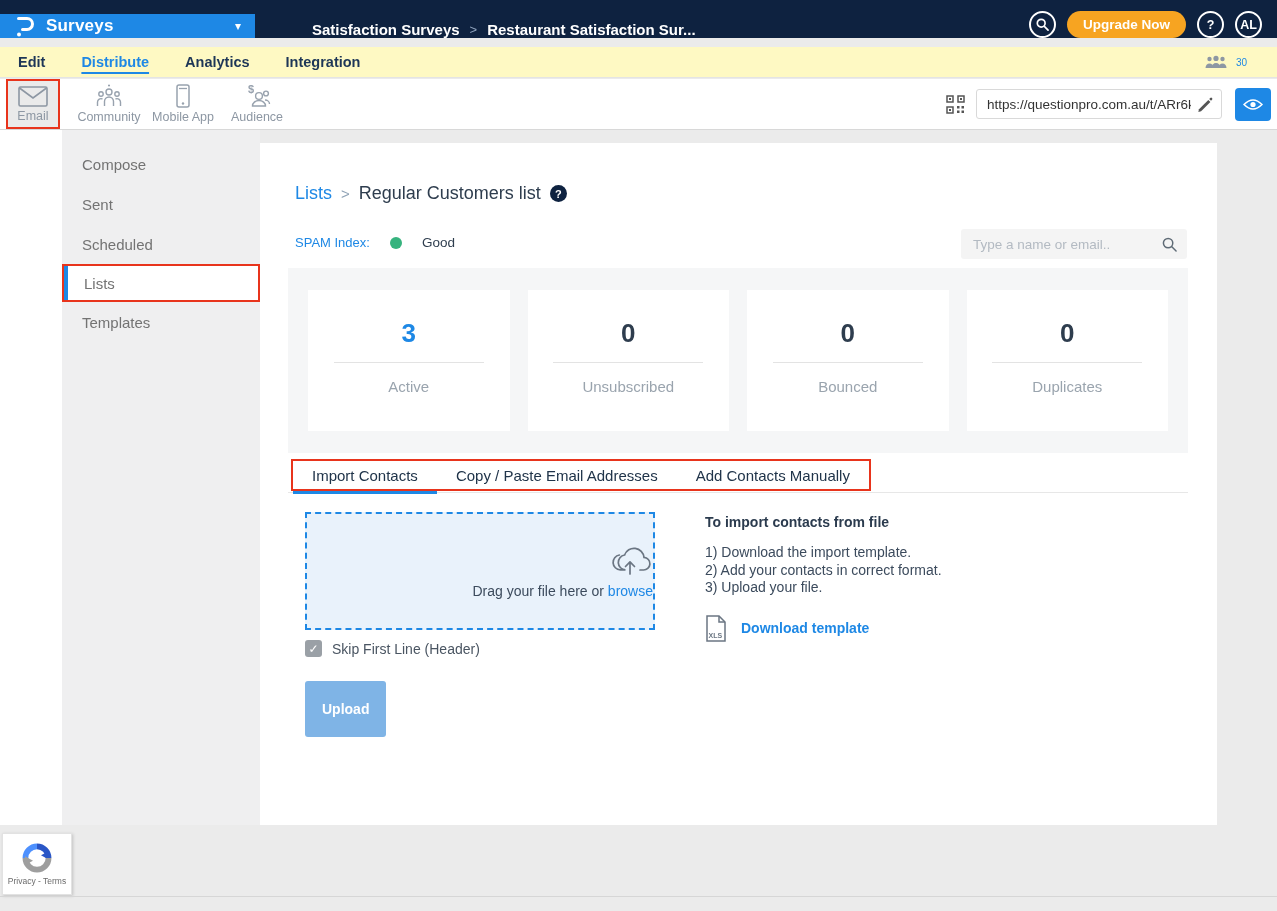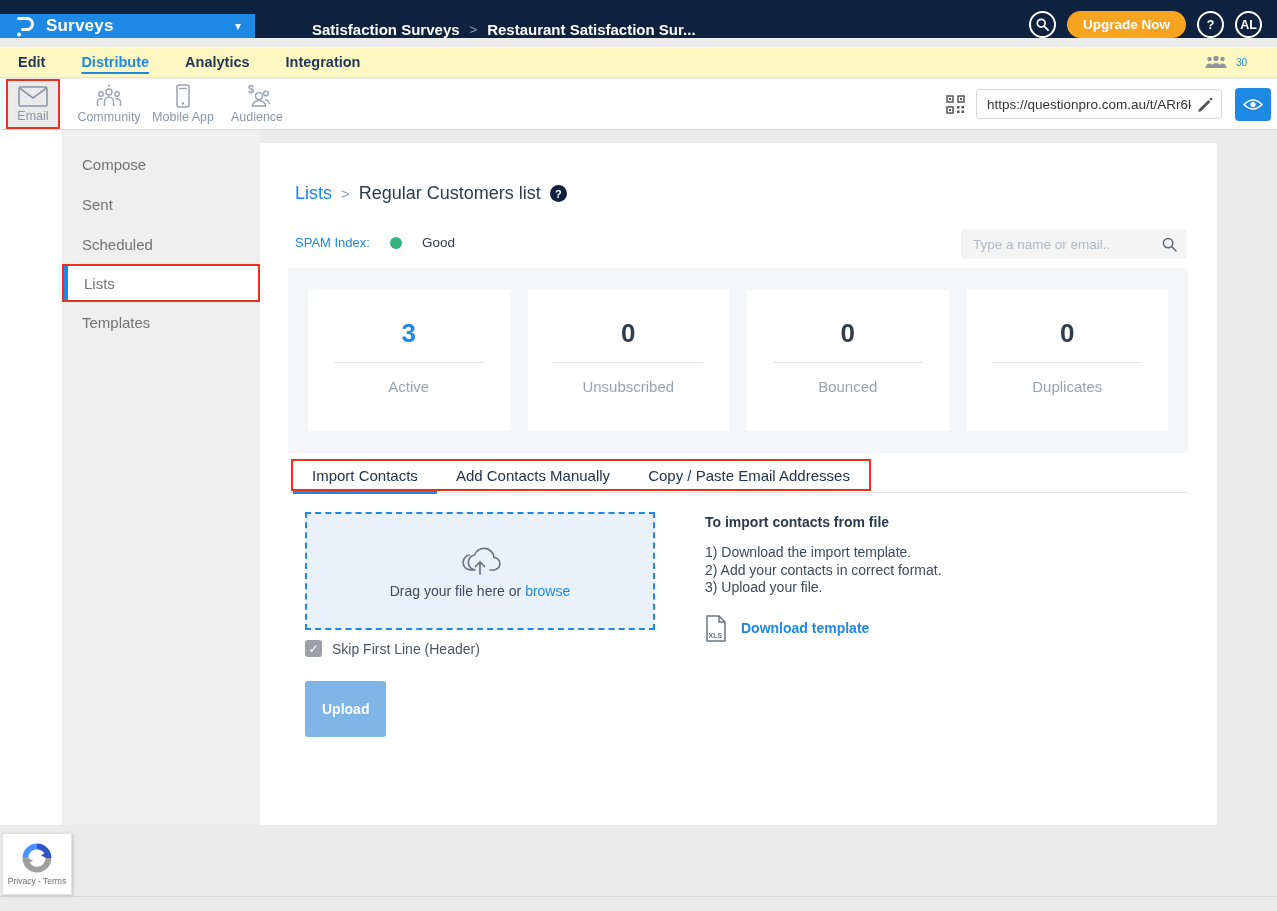--- a/index.html
+++ b/index.html
@@ -76,21 +76,21 @@
   .stat-label{font-size:15px;color:#9aa4ae;}
 
   .tabs-row{position:absolute;left:28px;top:316px;width:900px;height:34px;border-bottom:1px solid #e7e7e7;box-sizing:border-box;}
   .tabs-annot{position:absolute;left:3px;top:0;height:32px;border:2px solid #e8341c;display:flex;align-items:center;box-sizing:border-box;}
   .ctab{padding:0 19px;font-size:15px;font-weight:500;color:#20344a;height:28px;display:flex;align-items:center;
         position:relative;white-space:nowrap;cursor:pointer;}
   .ctab.active::after{content:"";position:absolute;left:0;right:0;bottom:-5px;height:3px;background:#1e88e5;}
 
   .content-left{position:absolute;left:45px;top:369px;width:350px;}
   .dropzone{height:118px;background:#e9f2fb;border:2px dashed #1e88e5;box-sizing:border-box;display:flex;
-            flex-direction:column;align-items:center;justify-content:center;gap:7px;cursor:pointer;}
+            flex-direction:column;align-items:flex-end;justify-content:center;gap:7px;cursor:pointer;}
   .dz-text{font-size:14px;color:#3c4b5d;}
   .dz-browse{color:#1e88e5;cursor:pointer;}
   .skip-row{margin-top:10px;display:flex;align-items:center;gap:10px;}
   .checkbox{width:17px;height:17px;background:#9aa0a6;border-radius:3px;color:#fff;font-size:12px;
             display:flex;align-items:center;justify-content:center;cursor:pointer;}
   .checkbox::after{content:"\2713";}
   .skip-label{font-size:14px;color:#4a5562;}
   .upload-btn{margin-top:24px;background:#7fb4e6;color:#fff;border:none;border-radius:3px;font-size:14px;
               font-weight:600;padding:20px 17px;font-family:inherit;cursor:pointer;}
 
@@ -303,22 +303,22 @@
       <div class="stat-card">
         <span class="stat-value">0</span>
         <span class="stat-divider"></span>
         <span class="stat-label">Duplicates</span>
       </div>
     </div>
 
     <div class="tabs-row">
       <div class="tabs-annot">
         <span class="ctab active">Import Contacts</span>
+        <span class="ctab">Copy / Paste Email Addresses</span>
         <span class="ctab">Add Contacts Manually</span>
-        <span class="ctab">Copy / Paste Email Addresses</span>
       </div>
     </div>
 
     <div class="content-left">
       <div class="dropzone">
         <svg width="46" height="32" viewBox="0 0 46 32">
           <path d="M33 26 h3.2 a6.3 6.3 0 0 0 0.8 -12.6 A10 10 0 0 0 17.6 11 a7.5 7.5 0 0 0 0.9 14.9 h-5.2 a7.5 7.5 0 0 1 -0.9 -14.9" fill="none" stroke="#6b7683" stroke-width="1.7" stroke-linecap="round"></path>
           <path d="M23 30 V18 M18.5 22.5 L23 17.8 L27.5 22.5" fill="none" stroke="#6b7683" stroke-width="1.7" stroke-linecap="round" stroke-linejoin="round"></path>
         </svg>
         <span class="dz-text">

